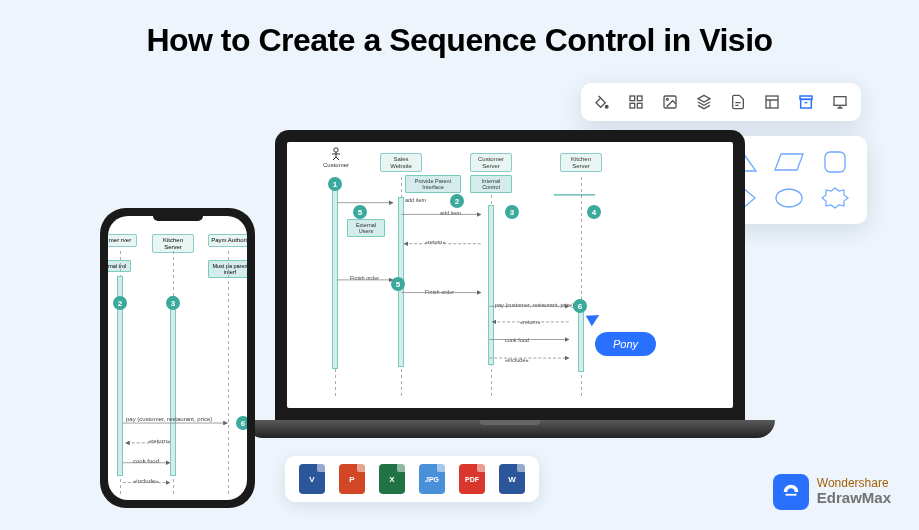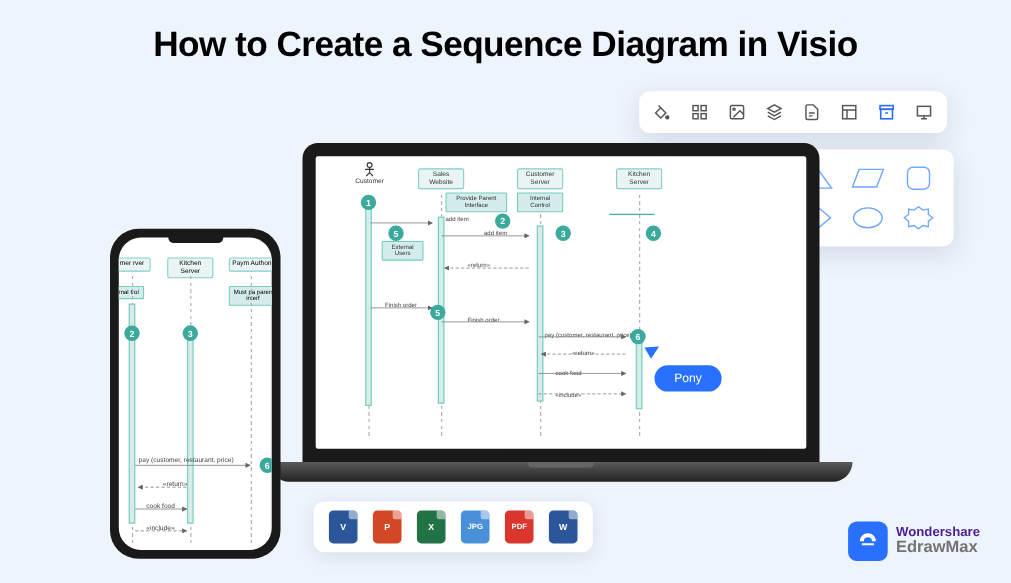--- a/index.html
+++ b/index.html
@@ -137,20 +137,21 @@
       transform: rotate(-30deg);
     }
     .pony-bubble {
       position: absolute;
       background: #2970ff;
       color: #fff;
       font-size: 11px;
       font-weight: 500;
       padding: 6px 18px;
       border-radius: 16px;
+      font-style: italic;
     }
     
     .tool-panel {
       position: absolute;
       right: 58px;
       top: 83px;
       background: #fff;
       border-radius: 10px;
       box-shadow: 0 6px 24px rgba(0,30,80,0.12);
       padding: 10px 12px;
@@ -263,27 +264,27 @@
     .brand-logo {
       width: 36px;
       height: 36px;
       background: #2970ff;
       border-radius: 8px;
       display: flex;
       align-items: center;
       justify-content: center;
     }
     .brand-text { line-height: 1.1; }
-    .brand-top { font-size: 12px; font-weight: 700; color: #4c1d95; }
+    .brand-top { font-size: 12px; font-weight: 400; color: #a16207; }
     .brand-bot { font-size: 15px; font-weight: 700; color: #737373; }
   </style>
 </head>
 <body>
 
-<h1 class="title">How to Create a Sequence Diagram in Visio</h1>
+<h1 class="title">How to Create a Sequence Control in Visio</h1>
 
 <div class="tool-panel">
   <div class="tool-row">
     <div class="tool-icon">
         <svg width="16" height="16" viewBox="0 0 24 24" fill="none" stroke="currentColor" stroke-width="2">
           <path d="M7 3l10 10-7 7-7-7 7-7"></path>
           <circle cx="19" cy="19" r="2" fill="currentColor"></circle>
         </svg>
       </div>
     <div class="tool-icon">

